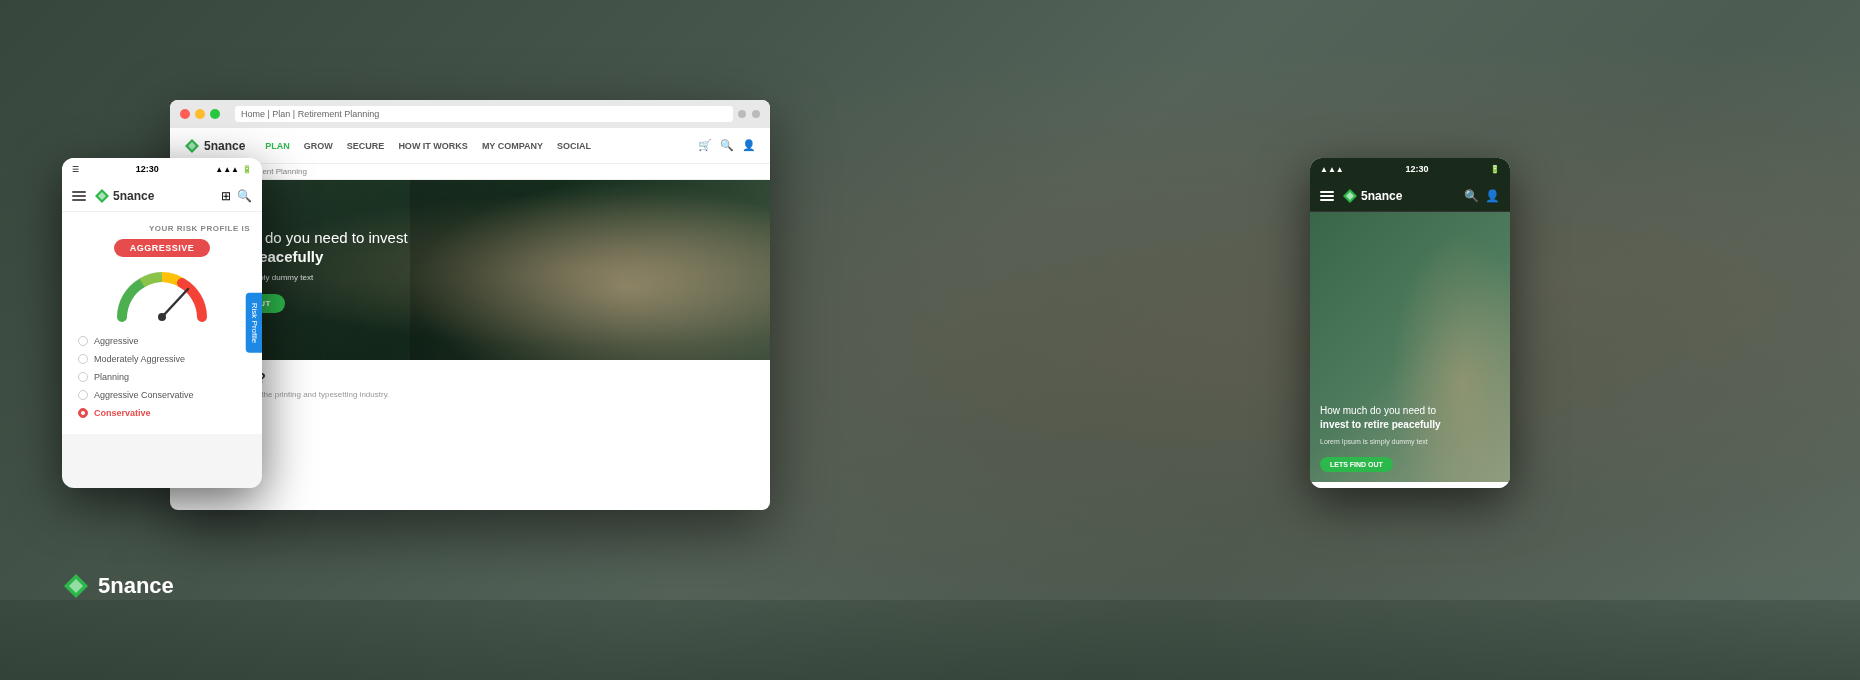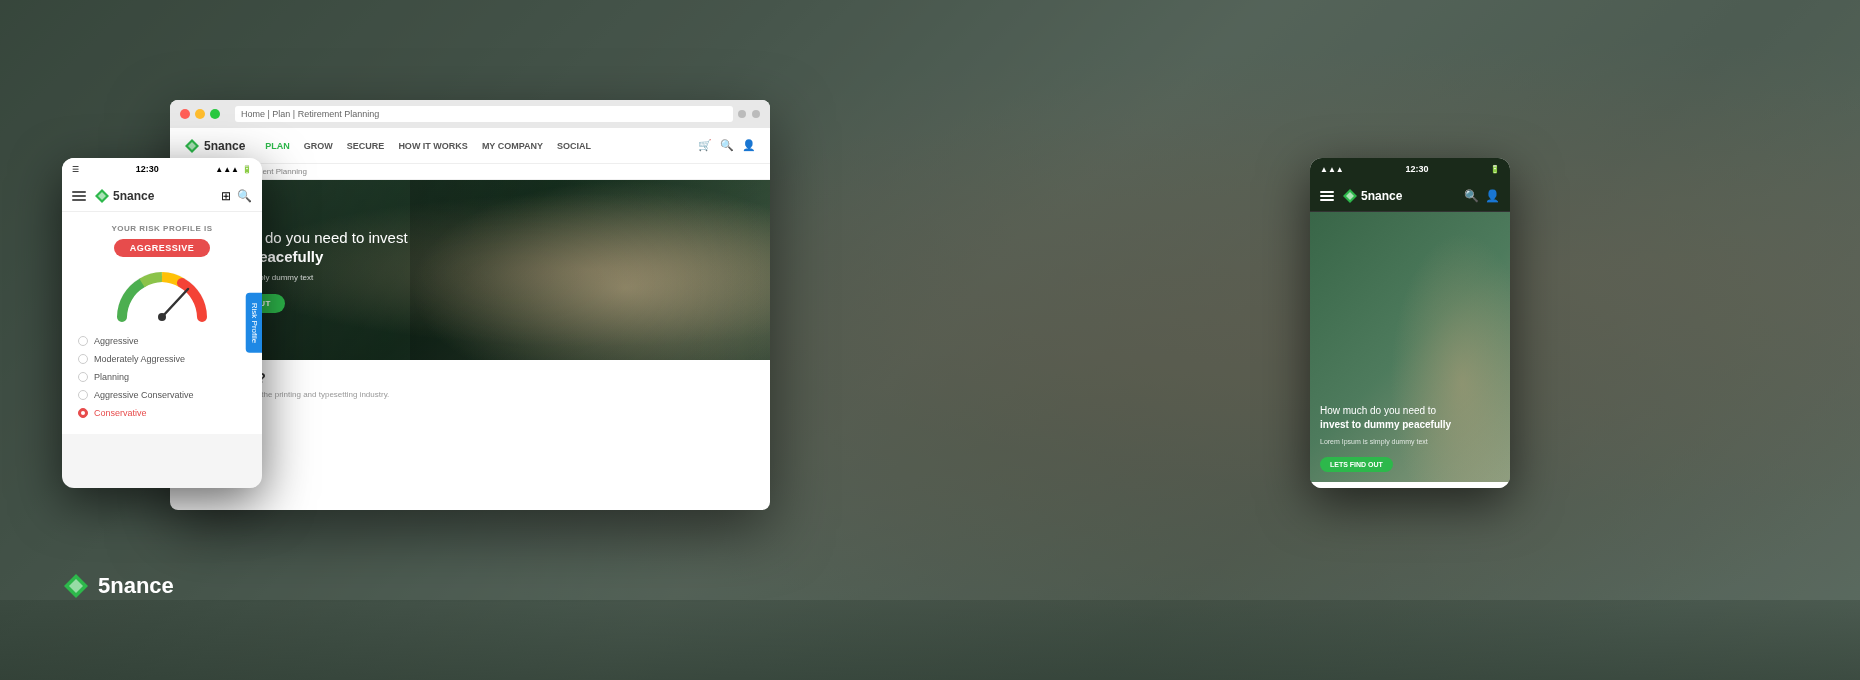--- a/index.html
+++ b/index.html
@@ -291,21 +291,21 @@
     }
 
     .risk-profile-section {
       background: #fff;
       padding: 12px;
     }
 
     .risk-label {
       font-size: 8px;
       color: #888;
-      text-align: center;
+      text-align: right;
       margin-bottom: 6px;
       font-weight: 600;
       letter-spacing: 0.5px;
     }
 
     .aggressive-badge {
       background: #e74c4c;
       color: #fff;
       border-radius: 12px;
       padding: 4px 16px;
@@ -613,21 +613,21 @@
       <div class="radio-item">
         <div class="radio-circle"></div>
         <span>Planning</span>
       </div>
       <div class="radio-item">
         <div class="radio-circle"></div>
         <span>Aggressive Conservative</span>
       </div>
       <div class="radio-item">
         <div class="radio-circle selected"></div>
-        <span style="color:#e74c4c;font-weight:400">Conservative</span>
+        <span style="color:#e74c4c;font-weight:700">Conservative</span>
       </div>
     </div>
   </div>
 
   <div class="risk-profile-tab">
     <span>Risk Profile</span>
   </div>
 </div>
 
 <div class="mobile-right">
@@ -660,21 +660,21 @@
       <span style="font-size:12px;color:#fff">👤</span>
     </div>
   </div>
 
   <div class="mobile-hero">
     <div style="position:absolute;inset:0;background:linear-gradient(135deg,#3a6a4a,#5a8a6a,#9aaa8a);opacity:0.8"></div>
     <div style="position:absolute;right:0;top:20px;bottom:0;width:60%;background:radial-gradient(ellipse at 60% 60%, rgba(180,160,120,0.5) 0%, transparent 70%)"></div>
     <div class="mobile-hero-text">
       <h3>
         <span>How much do you need to</span><br>
-        <strong>invest to dummy peacefully</strong>
+        <strong>invest to retire peacefully</strong>
       </h3>
       <p class="mobile-hero-subtitle">Lorem Ipsum is simply dummy text</p>
       <button class="mobile-hero-btn">LETS FIND OUT</button>
     </div>
   </div>
 
   <div class="mobile-think-ahead">
     
   </div>
 </div>

